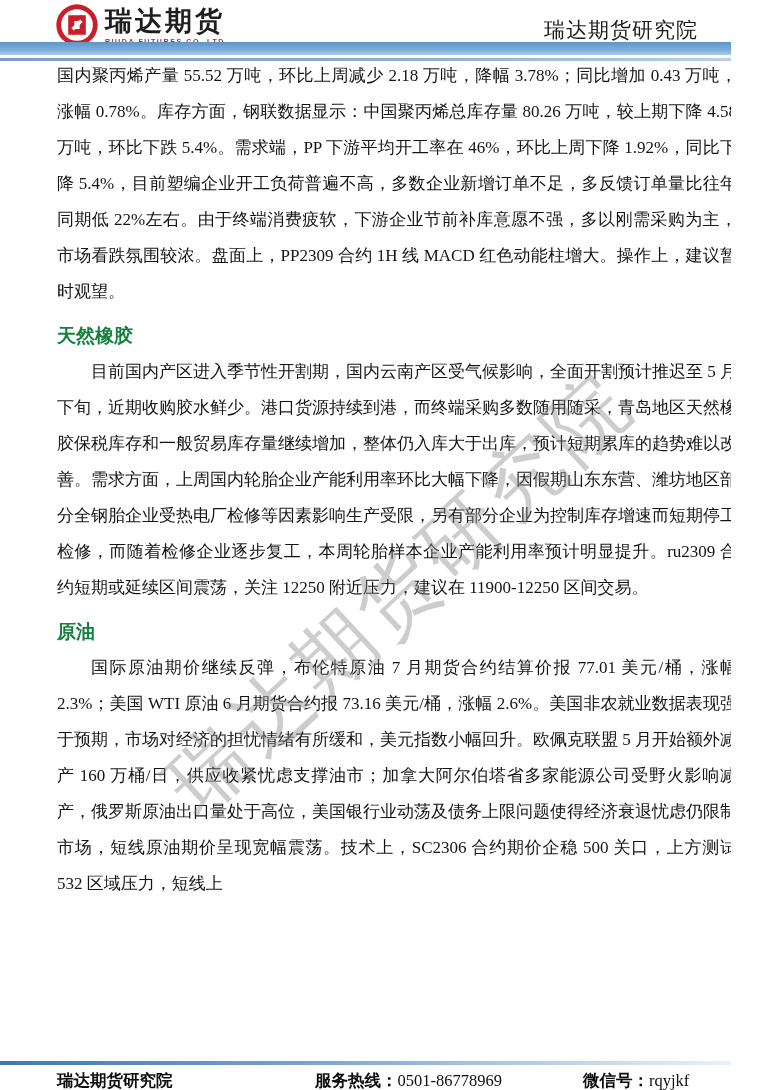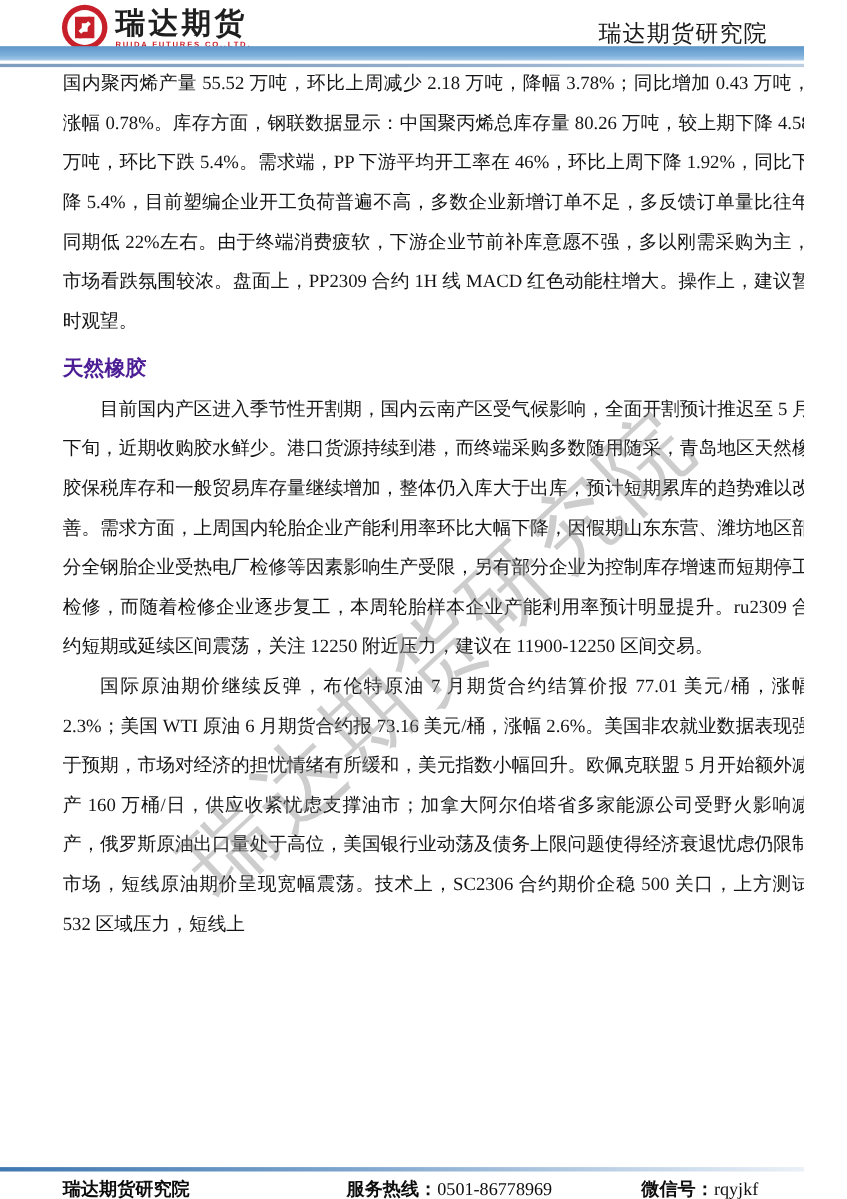--- a/index.html
+++ b/index.html
@@ -31,21 +31,21 @@
     background:linear-gradient(90deg,#7e9cbe 0%,#93aecb 55%,#c3d3e4 100%);
   }
   
   .content{
     position:absolute;left:57px;top:58px;width:680px;
     font-size:17px;line-height:36px;text-align:justify;
   }
   .content p{margin:0;}
   .content p.indented{text-indent:2em;}
   .content h2{
-    margin:8px 0 0 0;font-size:19px;line-height:36px;font-weight:bold;color:#4c1d95;
+    margin:8px 0 0 0;font-size:19px;line-height:36px;font-weight:bold;color:#15803d;
   }
   
   .watermark{
     position:absolute;left:70px;top:540px;width:660px;text-align:center;
     font-size:80px;letter-spacing:6px;color:rgba(135,135,135,0.42);
     transform:rotate(-43deg);transform-origin:center;white-space:nowrap;
     pointer-events:none;z-index:4;
   }
   
   .footer-divider{
@@ -85,20 +85,21 @@
 
   <div class="watermark">瑞达期货研究院</div>
 
   <div class="content">
     <p>国内聚丙烯产量 55.52 万吨，环比上周减少 2.18 万吨，降幅 3.78%；同比增加 0.43 万吨，涨幅 0.78%。库存方面，钢联数据显示：中国聚丙烯总库存量 80.26 万吨，较上期下降 4.58 万吨，环比下跌 5.4%。需求端，PP 下游平均开工率在 46%，环比上周下降 1.92%，同比下降 5.4%，目前塑编企业开工负荷普遍不高，多数企业新增订单不足，多反馈订单量比往年同期低 22%左右。由于终端消费疲软，下游企业节前补库意愿不强，多以刚需采购为主，市场看跌氛围较浓。盘面上，PP2309 合约 1H 线 MACD 红色动能柱增大。操作上，建议暂时观望。</p>
 
     <h2>天然橡胶</h2>
     <p class="indented">目前国内产区进入季节性开割期，国内云南产区受气候影响，全面开割预计推迟至 5 月下旬，近期收购胶水鲜少。港口货源持续到港，而终端采购多数随用随采，青岛地区天然橡胶保税库存和一般贸易库存量继续增加，整体仍入库大于出库，预计短期累库的趋势难以改善。需求方面，上周国内轮胎企业产能利用率环比大幅下降，因假期山东东营、潍坊地区部分全钢胎企业受热电厂检修等因素影响生产受限，另有部分企业为控制库存增速而短期停工检修，而随着检修企业逐步复工，本周轮胎样本企业产能利用率预计明显提升。ru2309 合约短期或延续区间震荡，关注 12250 附近压力，建议在 11900-12250 区间交易。</p>
 
 
+    <h2>原油</h2>
     <p class="indented">国际原油期价继续反弹，布伦特原油 7 月期货合约结算价报 77.01 美元/桶，涨幅 2.3%；美国 WTI 原油 6 月期货合约报 73.16 美元/桶，涨幅 2.6%。美国非农就业数据表现强于预期，市场对经济的担忧情绪有所缓和，美元指数小幅回升。欧佩克联盟 5 月开始额外减产 160 万桶/日，供应收紧忧虑支撑油市；加拿大阿尔伯塔省多家能源公司受野火影响减产，俄罗斯原油出口量处于高位，美国银行业动荡及债务上限问题使得经济衰退忧虑仍限制市场，短线原油期价呈现宽幅震荡。技术上，SC2306 合约期价企稳 500 关口，上方测试 532 区域压力，短线上</p>
   </div>
 
   <div class="footer-divider"></div>
   <div class="footer">
     <span class="f-left">瑞达期货研究院</span>
     <span class="f-center"><span class="lbl">服务热线：</span><span class="val">0501-86778969</span></span>
     <span class="f-right"><span class="lbl">微信号：</span><span class="val">rqyjkf</span></span>
   </div>
 

